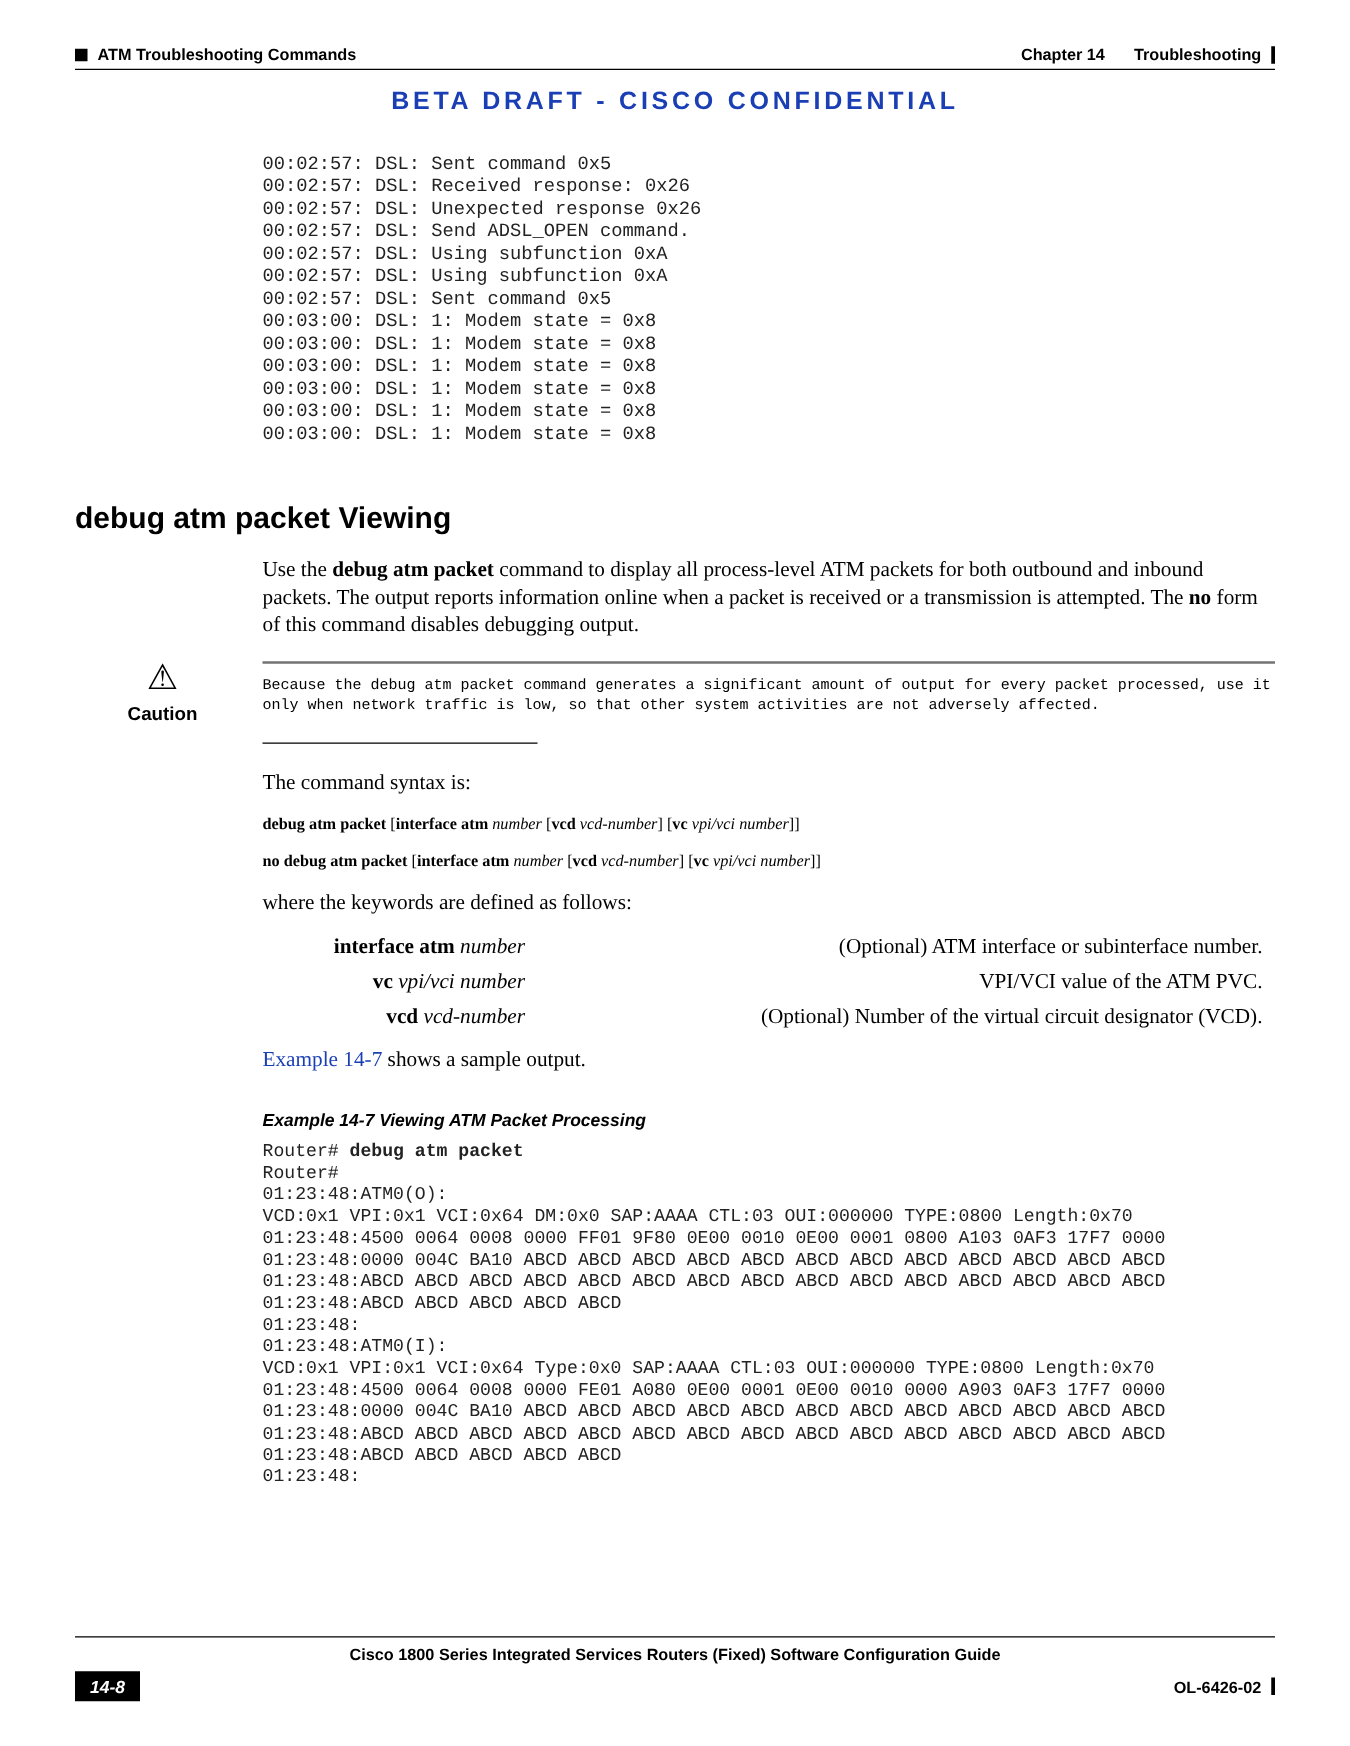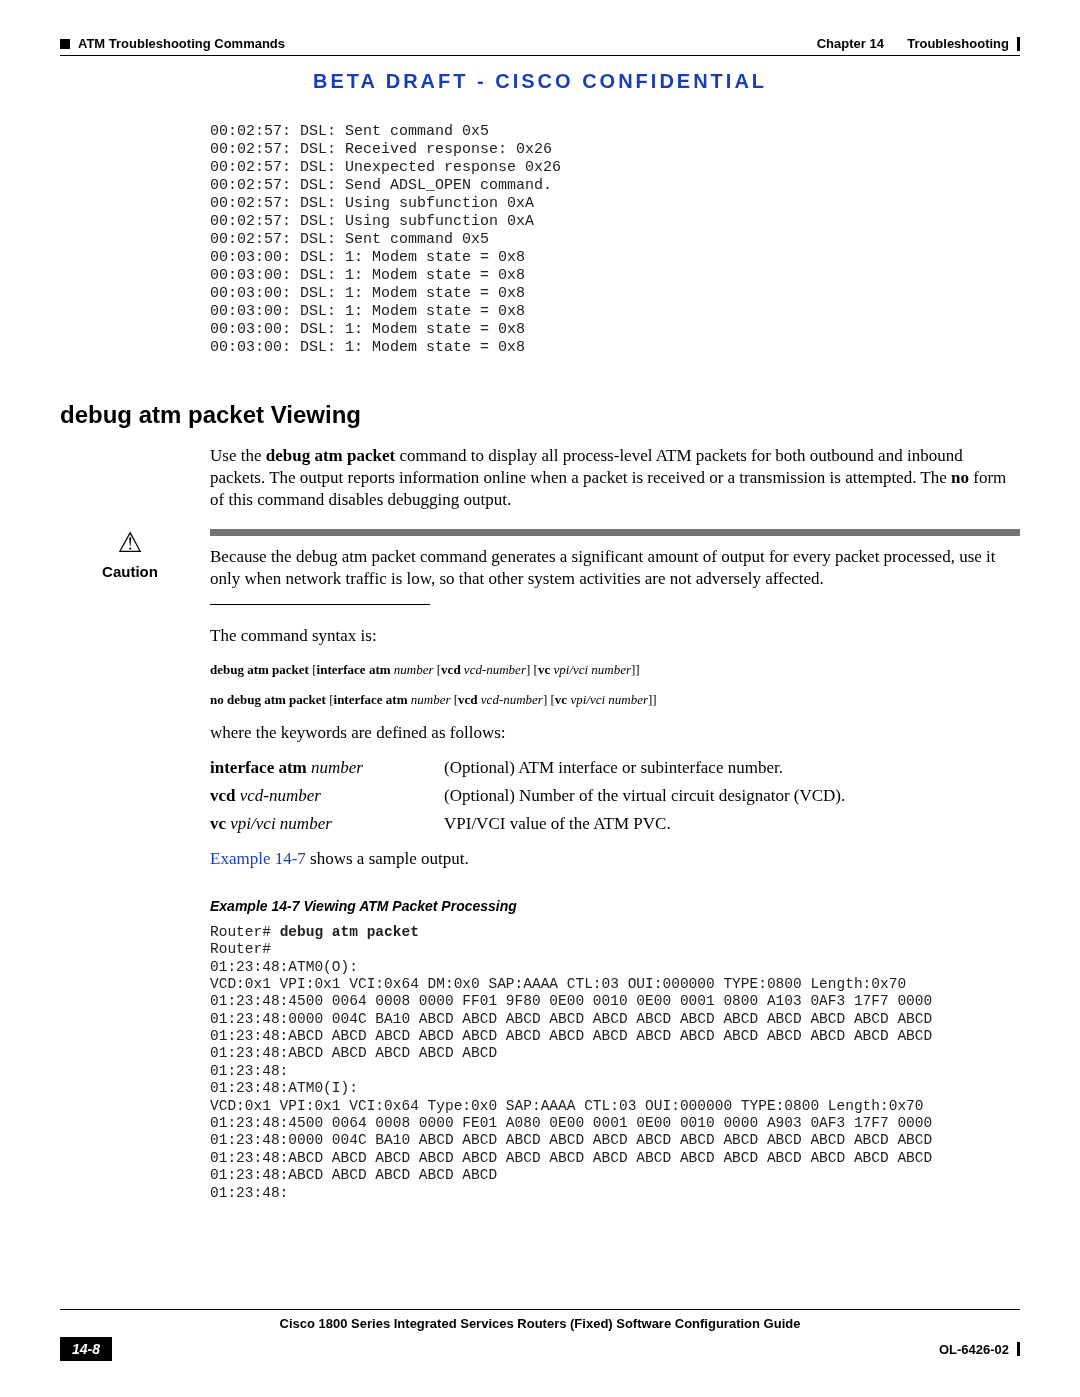--- a/index.html
+++ b/index.html
@@ -96,38 +96,40 @@
     font-size: 28px;
     line-height: 1;
   }
   .caution-label {
     font-family: Arial, Helvetica, sans-serif;
     font-weight: bold;
     font-size: 15px;
   }
   .caution-right {
     flex: 1;
-    border-top: 7px solid #737373;
+    border-top: 2px solid #737373;
     padding-top: 10px;
-    font-size: 17px;
+    font-size: 12px;
     line-height: 1.3;
+    font-family: Liberation Mono, monospace;
   }
   .caution-divider {
     margin-left: 150px;
     width: 220px;
     border-top: 1px solid #000;
     margin-top: 14px;
     margin-bottom: 20px;
   }
   .syntax { font-size: 13px; margin-bottom: 14px; }
   .syntax .b { font-weight: bold; }
   .syntax .i { font-style: italic; }
   .kwtable {
     font-size: 17px;
     margin: 8px 0 14px 0;
+    text-align: right;
   }
   .kwrow {
     display: flex;
     gap: 24px;
     margin-bottom: 8px;
   }
   .kwrow .kleft {
     width: 210px;
     flex: 0 0 210px;
   }
@@ -253,26 +255,26 @@
       </div>
 
     <p class="para">where the keywords are defined as follows:</p>
 
     <div class="kwtable" id="kwtable">
         <div class="kwrow">
           <div class="kleft"><span class="b">interface atm</span> <span class="i">number</span></div>
           <div class="kright">(Optional) ATM interface or subinterface number.</div>
         </div>
         <div class="kwrow">
+          <div class="kleft"><span class="b">vc</span> <span class="i">vpi/vci number</span></div>
+          <div class="kright"> VPI/VCI value of the ATM PVC.</div>
+        </div>
+        <div class="kwrow">
           <div class="kleft"><span class="b">vcd</span> <span class="i">vcd-number</span></div>
           <div class="kright">(Optional) Number of the virtual circuit designator (VCD).</div>
-        </div>
-        <div class="kwrow">
-          <div class="kleft"><span class="b">vc</span> <span class="i">vpi/vci number</span></div>
-          <div class="kright"> VPI/VCI value of the ATM PVC.</div>
         </div>
       </div>
 
     <p class="para">
       <span class="xref">Example 14-7</span><span> shows a sample output.</span>
     </p>
 
     <div class="example-title">Example 14-7   Viewing ATM Packet Processing</div>
 
     <div class="console"><span>Router# </span><span class="b">debug atm packet</span>

